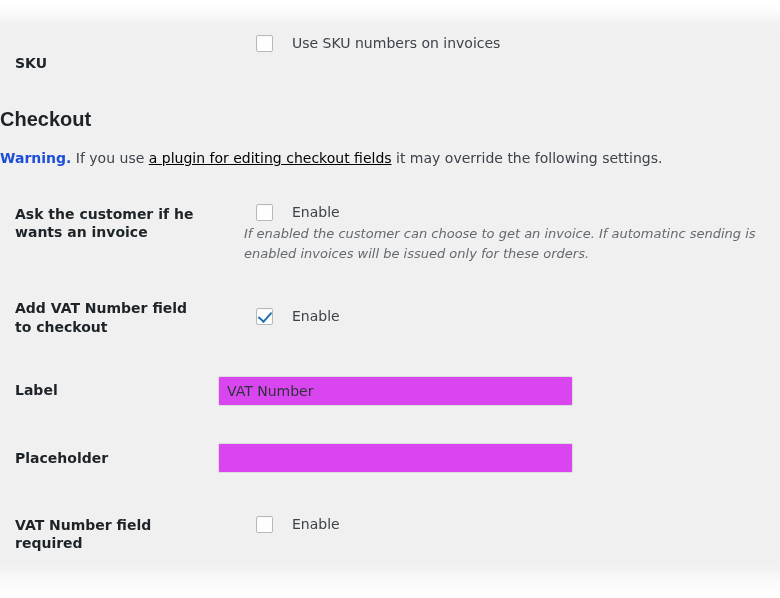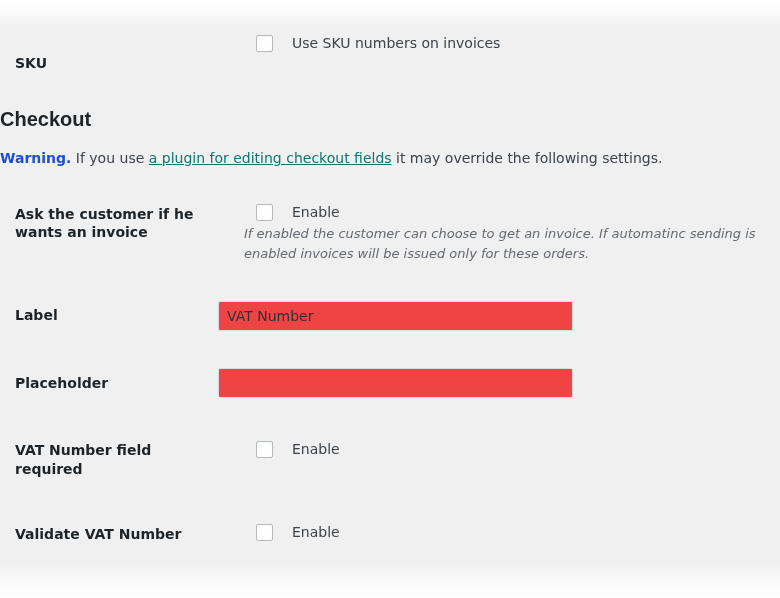--- a/index.html
+++ b/index.html
@@ -98,21 +98,21 @@
     font-family: Liberation Sans, sans-serif;
   }
   p.section-desc {
     font-size: 14px;
     line-height: 1.5;
     color: #3c434a;
     margin: 15px 0 0 0;
   }
   p.section-desc .warn-strong { font-weight: 700; color: #1d4ed8; }
   p.section-desc a {
-    color: #0f766e;
+    color: #000000;
     text-decoration: underline;
   }
 
   
   .cb-field {
     display: flex;
     align-items: flex-end;
     gap: 19px;
     padding-left: 38px;
   }
@@ -152,21 +152,21 @@
     margin: 3px 0 0 26px;
     max-width: 540px;
   }
 
   
   input.text-input {
     width: 355px;
     height: 30px;
     padding: 3px 8px;
     border: 1px solid #dcdcde;
-    background: #ef4444;
+    background: #d946ef;
     border-radius: 2px;
     font-family: "DejaVu Sans", "Liberation Sans", sans-serif;
     font-size: 14px;
     color: #2c3338;
     box-shadow: 0 0 0 transparent;
     outline: none;
   }
   input.text-input::placeholder { color: #8c8f94; }
 </style>
 </head>
@@ -202,20 +202,29 @@
         <th>Ask the customer if he wants an invoice</th>
         <td>
           <label class="cb-field">
             <span class="cbox"></span>
             <span class="cb-label">Enable</span>
           </label>
           <p class="field-desc">If enabled the customer can choose to get an invoice. If automatinc sending is enabled invoices will be issued only for these orders.</p>
         </td>
       </tr>
 
+      <tr class="row-addvat">
+        <th>Add VAT Number field to checkout</th>
+        <td>
+          <label class="cb-field">
+            <span class="cbox checked"></span>
+            <span class="cb-label">Enable</span>
+          </label>
+        </td>
+      </tr>
 
       <tr class="row-label">
         <th>Label</th>
         <td>
           <input class="text-input" type="text" value="VAT Number" style="">
         </td>
       </tr>
 
       <tr class="row-placeholder">
         <th>Placeholder</th>

